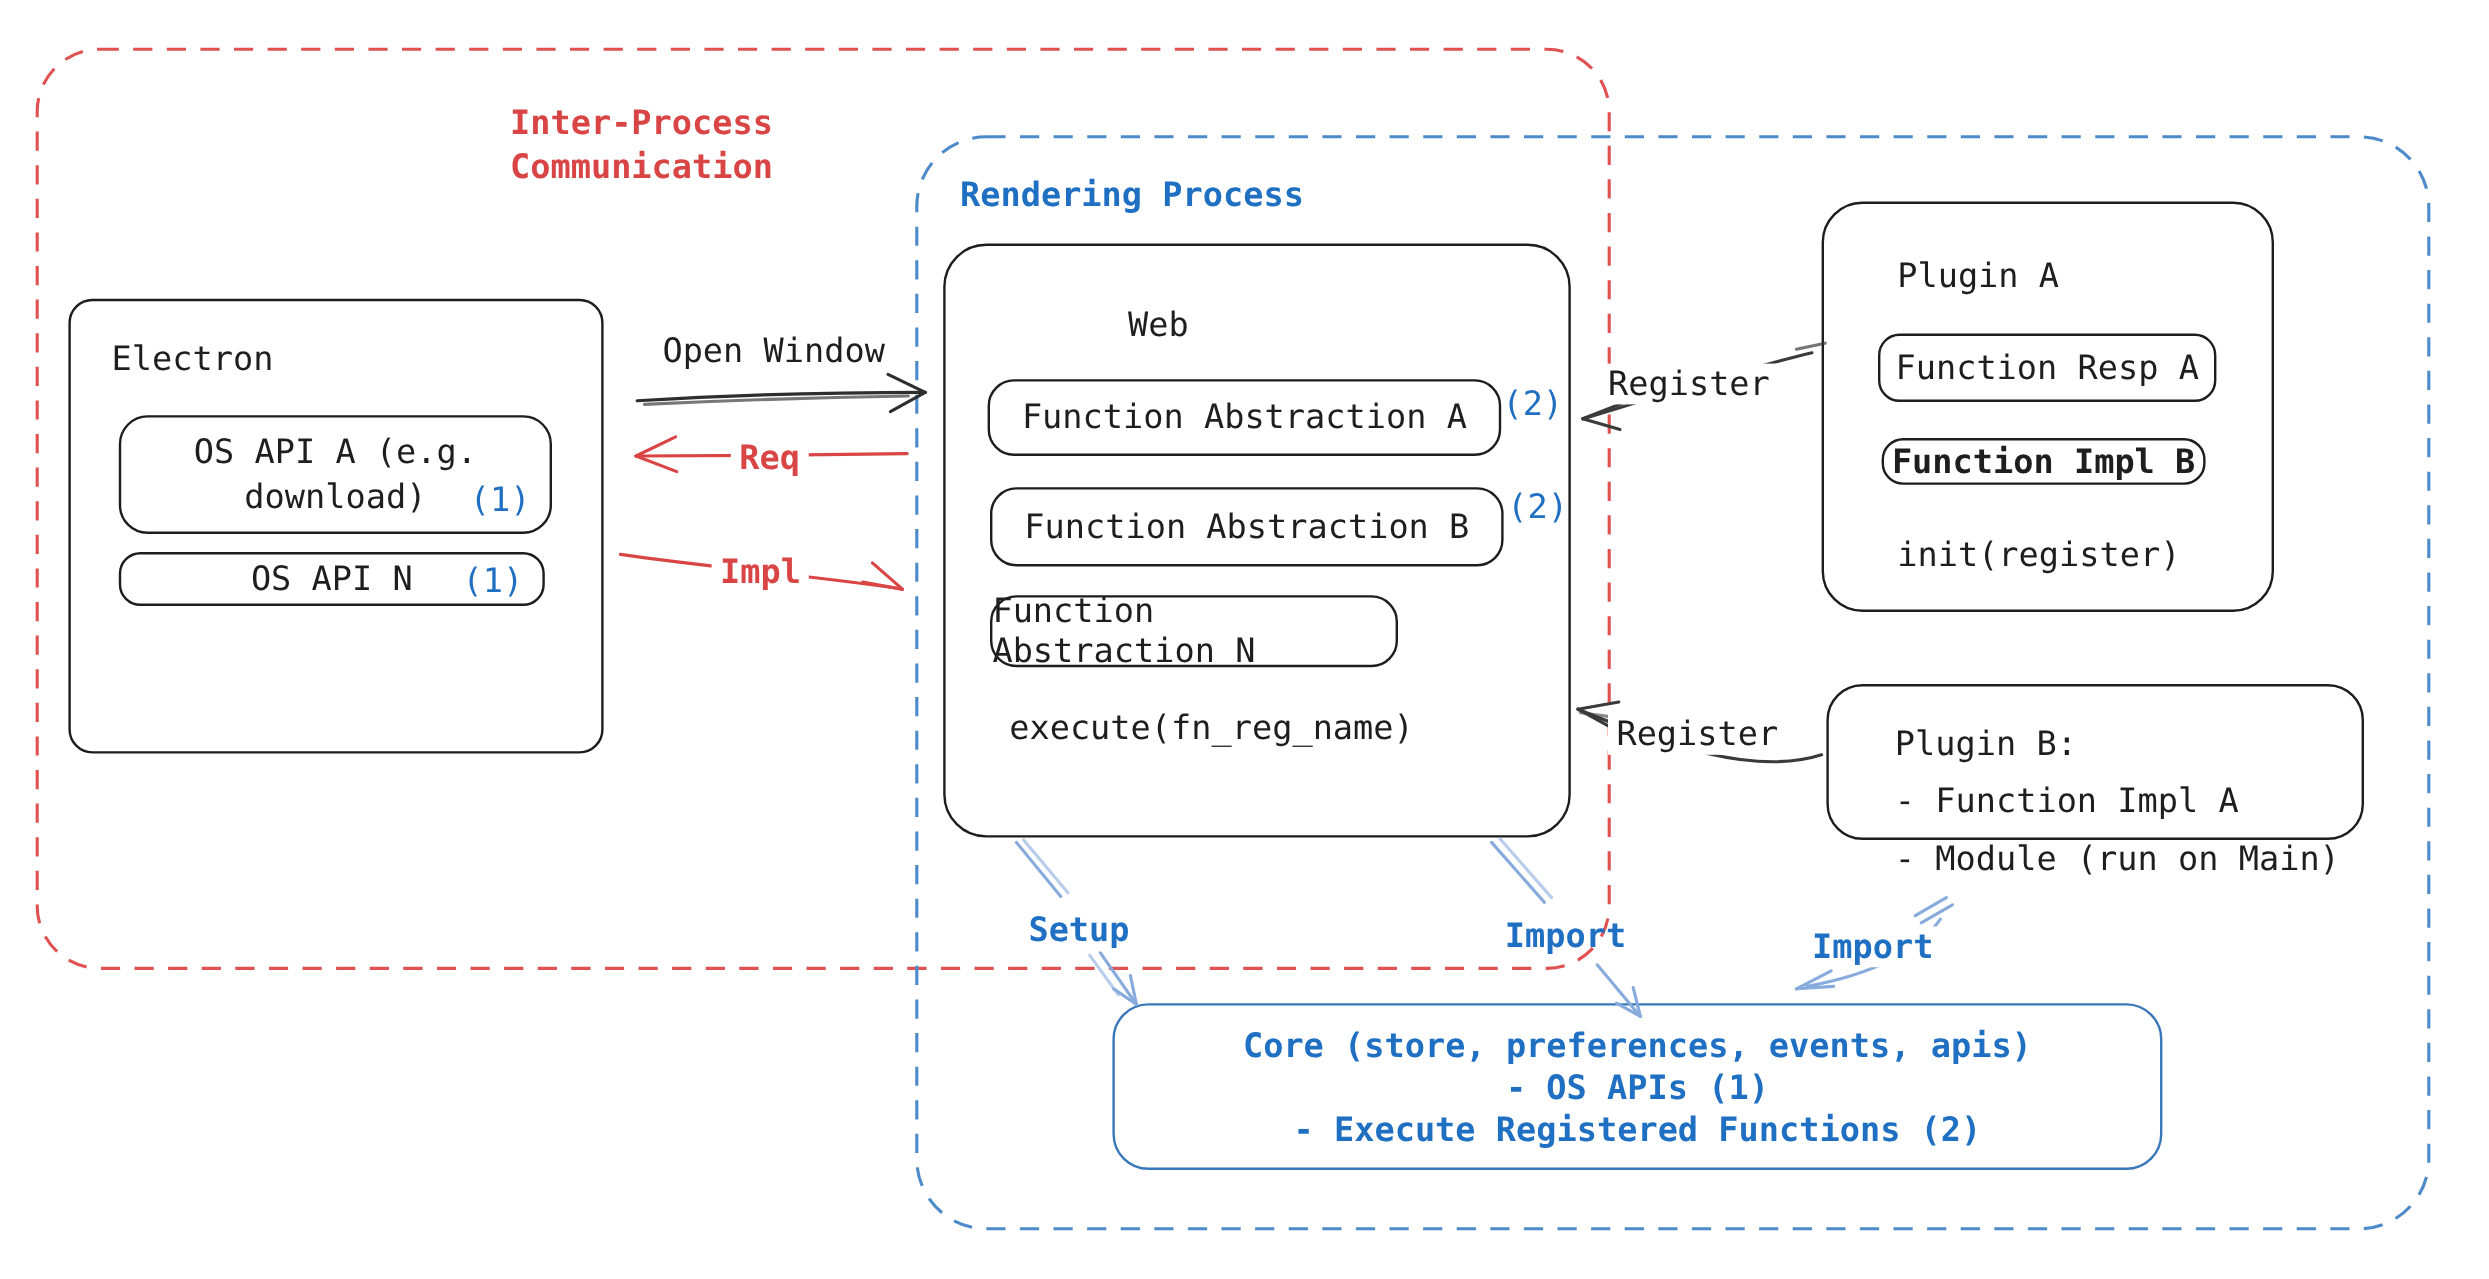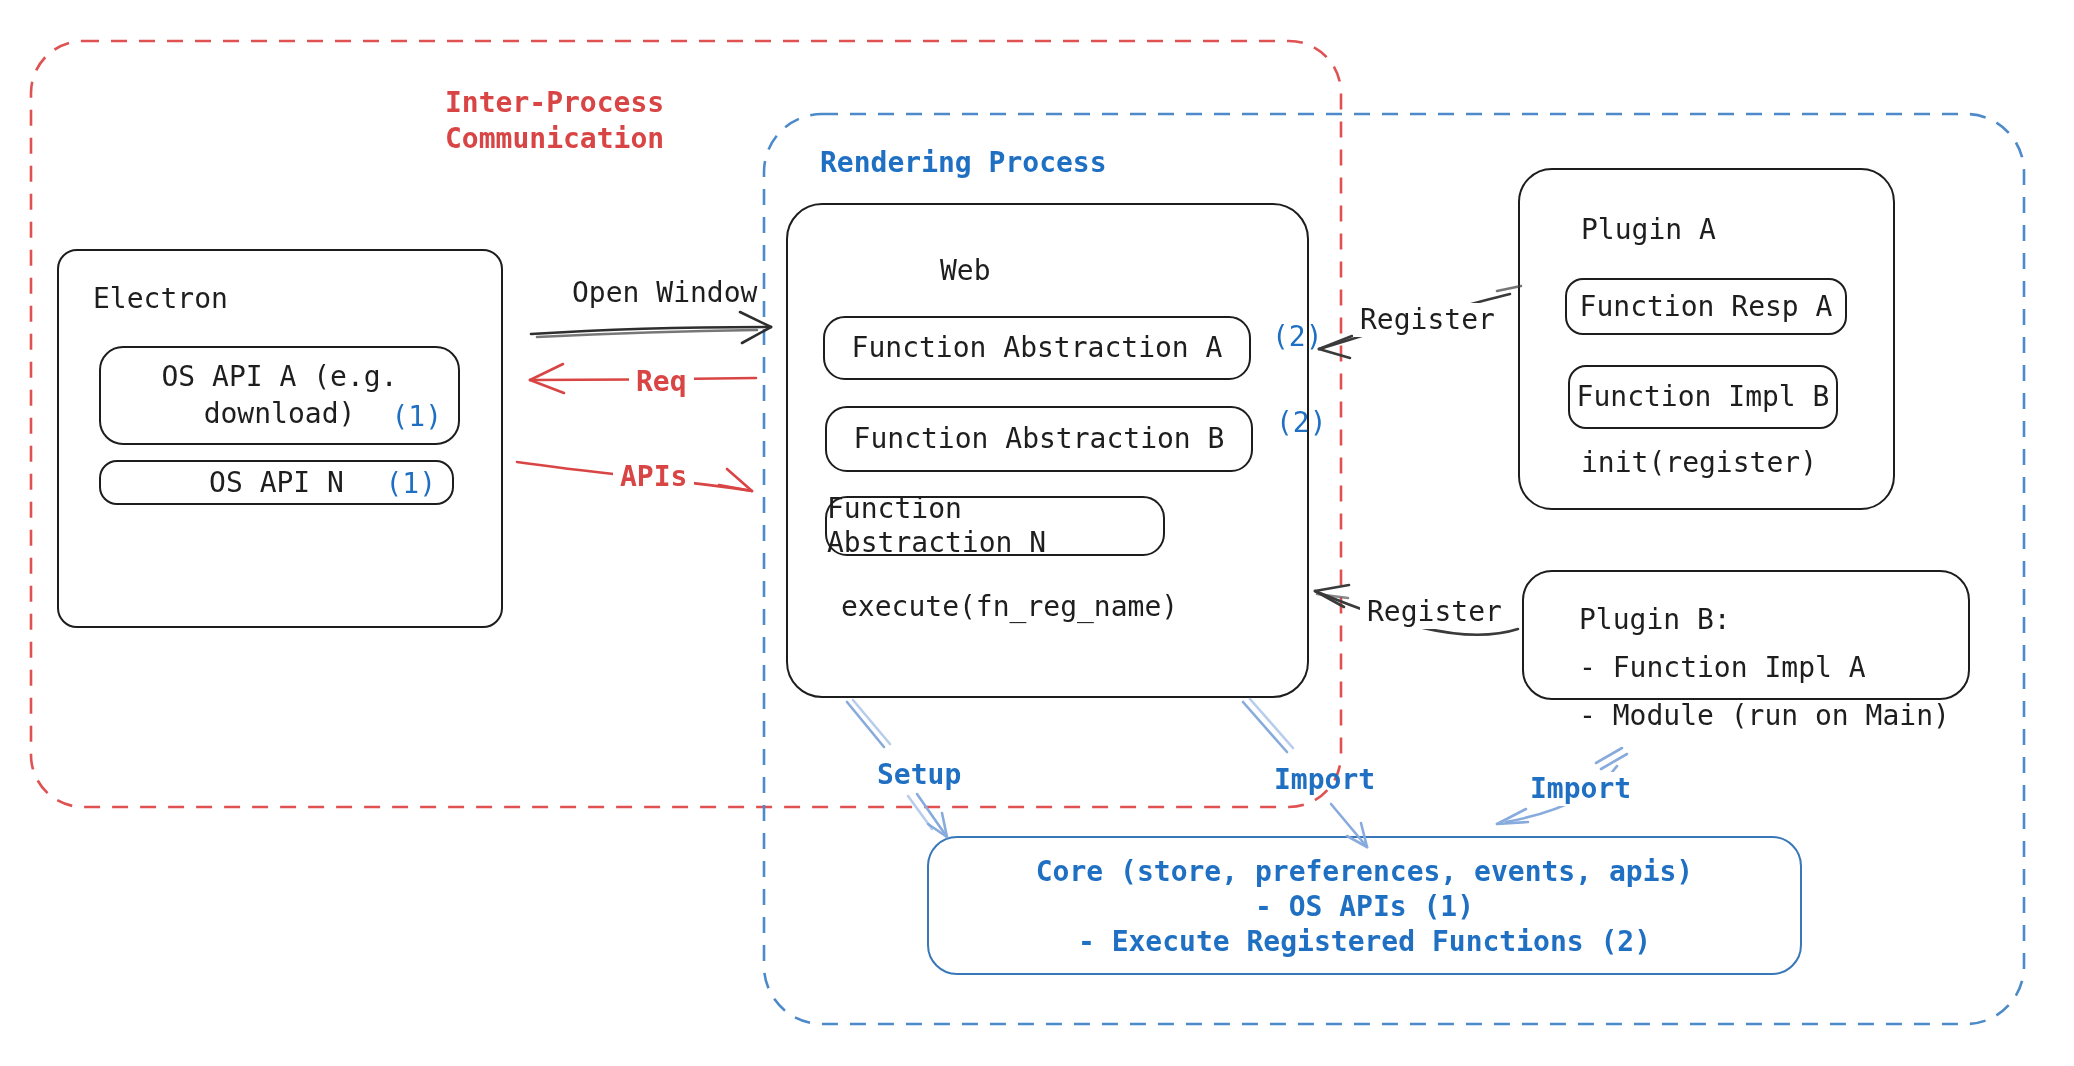--- a/index.html
+++ b/index.html
@@ -17,21 +17,21 @@
   .abs{position:absolute;white-space:nowrap;}
   svg.layer{position:absolute;left:0;top:0;z-index:0;}
   svg#arrows{z-index:4;pointer-events:none;}
   .box{
     position:absolute;
     background:#ffffff;
     border:2.4px solid #1d1d1d;
     box-sizing:border-box;
     z-index:2;
   }
-  .lbl{position:absolute;z-index:6;margin-left:20px;}
+  .lbl{position:absolute;z-index:6;}
   .red{color:#d94545;}
   .blue{color:#1f6fc2;}
   .bold{font-weight:600;}
   .whitebg{background:#ffffff;padding:0 7px;}
   .centerflex{
     display:flex;align-items:center;justify-content:center;
     width:100%;height:100%;
   }
   .colflex{
     display:flex;flex-direction:column;align-items:center;justify-content:center;
@@ -93,21 +93,21 @@
   </div>
 
   <div class="lbl blue" style="left:1252px;top:320px;">(2)</div>
   <div class="lbl blue" style="left:1256px;top:406px;">(2)</div>
 
   <div class="box" style="left:1518px;top:168px;width:377px;height:342px;border-radius:34px;">
     <div class="abs" style="left:61px;top:43px;">Plugin A</div>
     <div class="box" style="left:45px;top:108px;width:282px;height:57px;border-radius:18px;border-width:2.2px;">
       <div class="centerflex">Function Resp A</div>
     </div>
-    <div class="box" style="left:48px;top:195px;width:270px;height:64px;border-radius:18px;border-width:2.2px;">
+    <div class="box" style="left:48px;top:195px;width:270px;height:39px;border-radius:18px;border-width:2.2px;font-weight:bold;">
       <div class="centerflex">Function Impl B</div>
     </div>
     <div class="abs" style="left:61px;top:276px;">init(register)</div>
   </div>
 
   <div class="box" style="left:1522px;top:570px;width:448px;height:130px;border-radius:30px;">
     <div class="abs" style="left:55px;top:24px;line-height:48px;">
       <div>Plugin B:</div>
       <div>- Function Impl A</div>
       <div>- Module (run on Main)</div>
@@ -170,20 +170,20 @@
       <path d="M1596,763 L1622,748"></path>
       <path d="M1601,769 L1627,754"></path>
       <path d="M1617,766 C1598,793 1560,812 1506,822"></path>
       <path d="M1497,824 L1526,809"></path>
       <path d="M1497,824 L1528,822"></path>
     </g>
   </svg>
 
   <div class="lbl" style="left:552px;top:276px;">Open Window</div>
   <div class="lbl red bold whitebg" style="left:609px;top:365px;">Req</div>
-  <div class="lbl red bold whitebg" style="left:593px;top:460px;">APIs</div>
+  <div class="lbl red bold whitebg" style="left:593px;top:460px;">Impl</div>
   <div class="lbl whitebg" style="left:1333px;top:303px;">Register</div>
   <div class="lbl whitebg" style="left:1340px;top:595px;">Register</div>
   <div class="lbl blue bold" style="left:857px;top:758px;">Setup</div>
   <div class="lbl blue bold" style="left:1254px;top:763px;">Import</div>
   <div class="lbl blue bold whitebg" style="left:1503px;top:772px;">Import</div>
 
 </div>
 
 </body></html>

